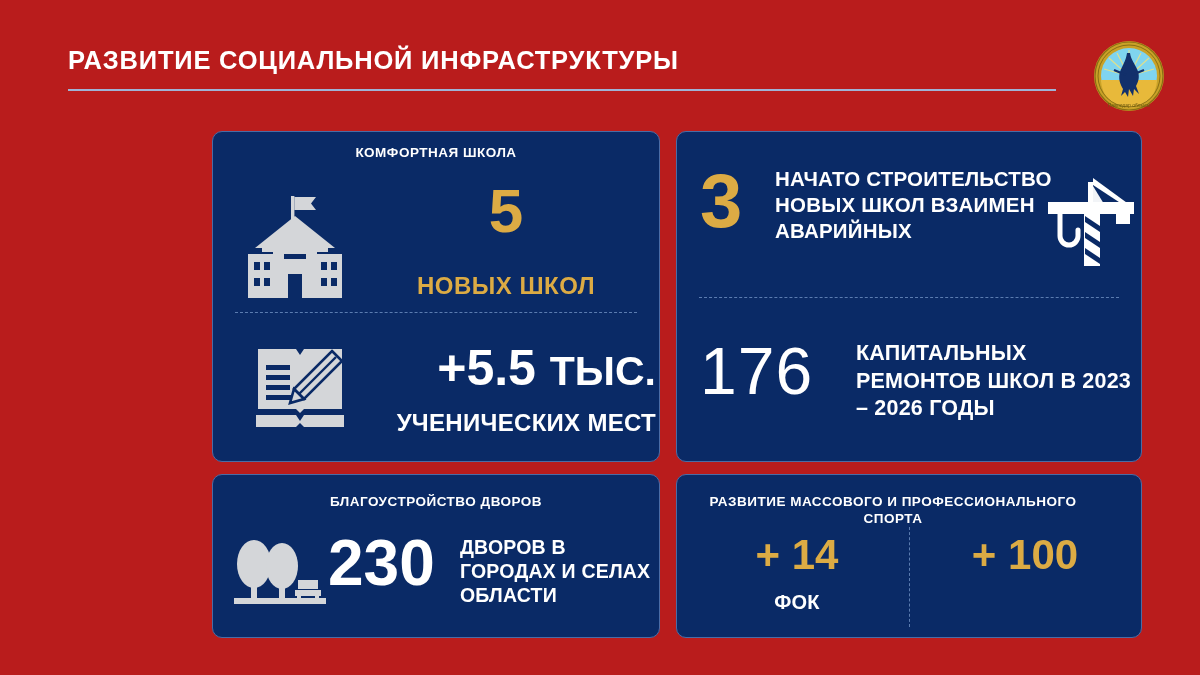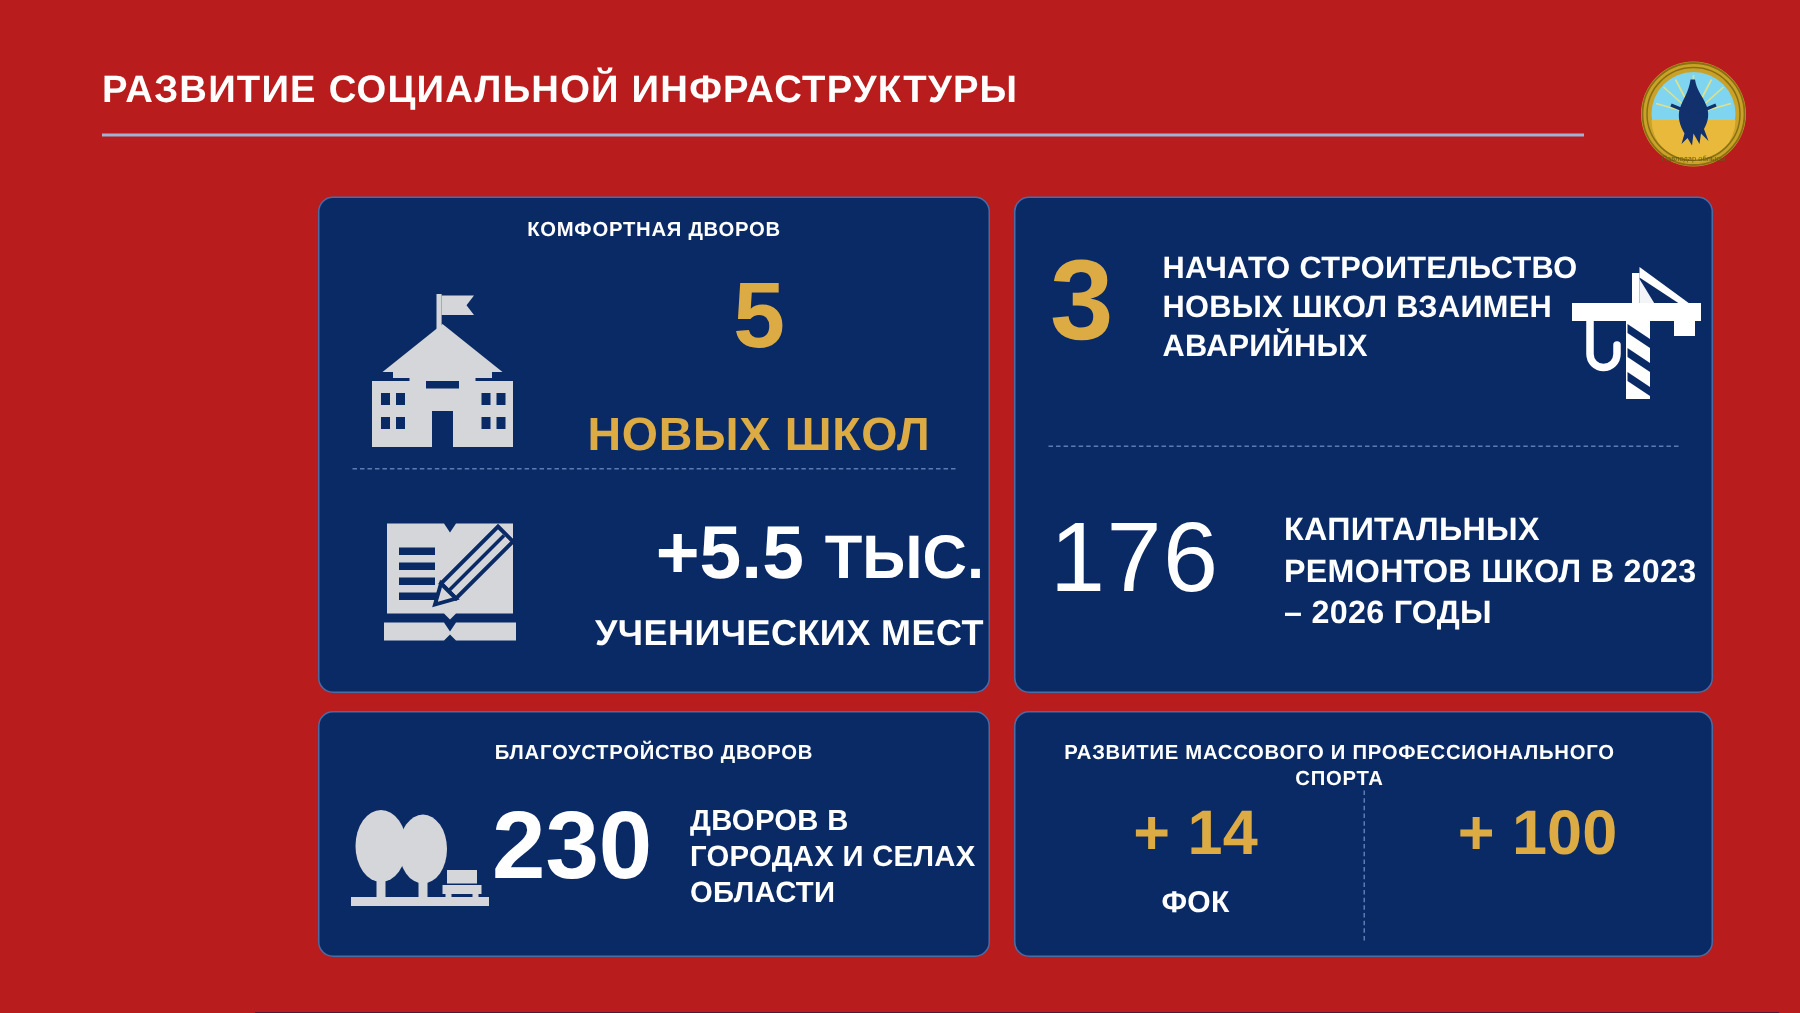--- a/index.html
+++ b/index.html
@@ -75,21 +75,21 @@
   .gold     { color: #dcab44; }
   .white    { color: #ffffff; }
 
   
   #school-icon-wrap { position: absolute; left: 240px; top: 192px; width: 110px; height: 108px; }
   #school-stat {
     position: absolute; left: 360px; top: 180px; width: 292px;
     display: flex; flex-direction: column; align-items: center;
   }
   #school-count { font-size: 62px; font-weight: bold; color: #dcab44; line-height: 1; }
-  #school-label { margin-top: 30px; font-size: 31px; font-weight: bold; color: #dcab44; letter-spacing: 0.5px; }
+  #school-label { margin-top: 30px; font-size: 24px; font-weight: bold; color: #dcab44; letter-spacing: 0.5px; }
 
   
   #book-icon-wrap { position: absolute; left: 252px; top: 337px; width: 96px; height: 96px; }
   #seats-stat { position: absolute; left: 364px; top: 343px; width: 292px; text-align: right; }
   #seats-count { font-size: 50px; font-weight: bold; color: #ffffff; line-height: 1; white-space: nowrap; }
   #seats-count .unit { font-size: 41px; }
   #seats-label { margin-top: 16px; font-size: 24px; font-weight: bold; color: #ffffff; letter-spacing: 0.3px; white-space: nowrap; }
 
   
   #started-num { position: absolute; left: 700px; top: 163px; font-size: 76px; font-weight: bold; color: #dcab44; line-height: 1; }
@@ -150,21 +150,21 @@
         <line x1="37" y1="37" x2="62" y2="30"></line>
       </g>
       <path d="M35 14 C34 22 30 27 28 33 C26 39 28 45 31 50 L29 57 L33 53 L36 58 L37 50 L41 57 L42 50 L47 55 L44 47 C47 42 48 36 45 30 C43 25 39 21 38 14 Z" fill="#12306b"></path>
       <path d="M22 31 L34 36 M52 31 L40 36" stroke="#12306b" stroke-width="2.2" fill="none"></path>
       <circle cx="37" cy="37" r="31" fill="none" stroke="#8a6f14" stroke-width="1"></circle>
       <text x="37" y="68" font-size="5" fill="#6d5a10" text-anchor="middle">Павлодар облысы</text>
     </svg>
   </div>
 
   <div class="card" id="card-comfortable-school">
-    <div class="card-title">КОМФОРТНАЯ ДВОРОВ</div>
+    <div class="card-title">КОМФОРТНАЯ ШКОЛА</div>
     <div class="h-divider" style="top:180px;"></div>
   </div>
 
   <div id="school-icon-wrap">
     <svg width="110" height="108" viewBox="0 0 110 108">
       <g fill="#d4d6d9">
         <rect x="51" y="4" width="3.4" height="26"></rect>
         <path d="M54.4 5 H76 L71 11.5 L76 18 H54.4 Z"></path>
         <path d="M55 24 L95 56 H88 V60 H22 V56 H15 Z"></path>
         <rect x="33" y="52" width="44" height="54"></rect>

